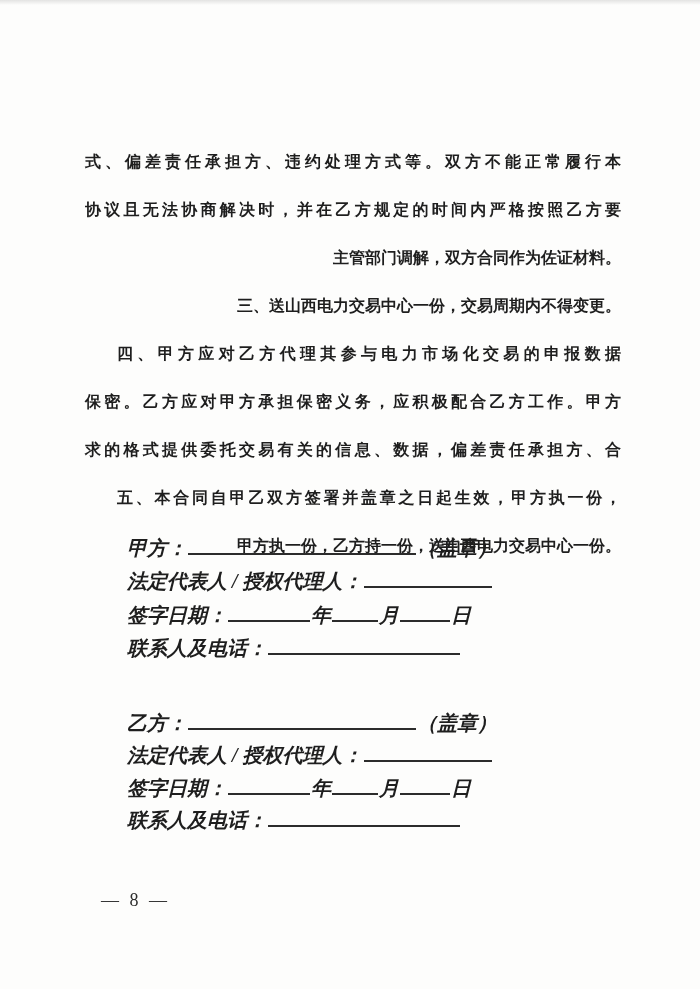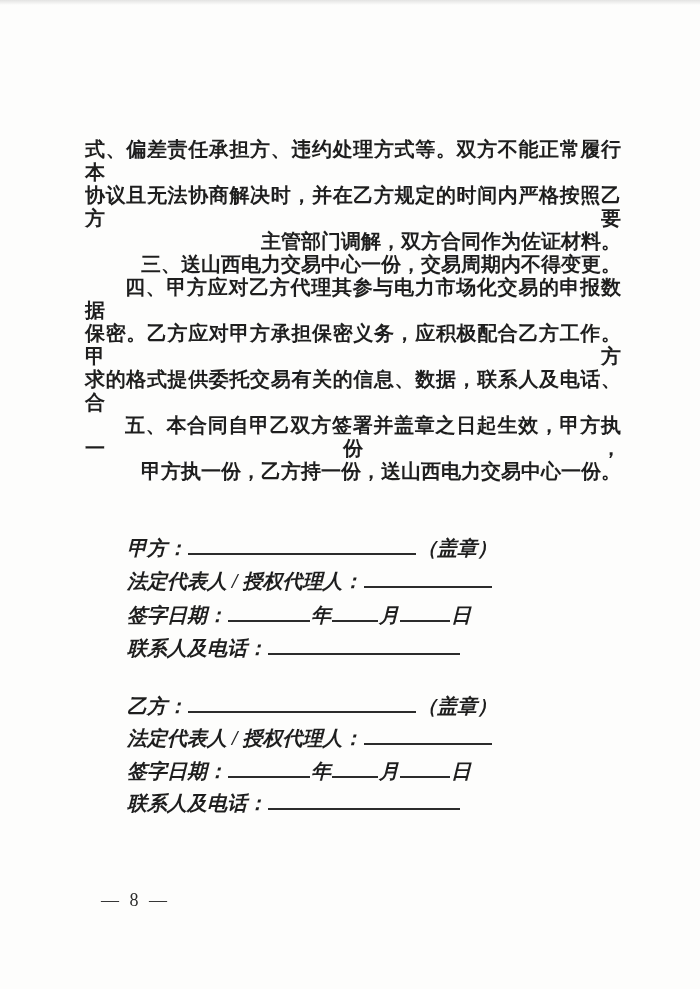--- a/index.html
+++ b/index.html
@@ -16,42 +16,42 @@
     position: absolute;
     top: 0; left: 0; right: 0;
     height: 5px;
     background: linear-gradient(#e3e3e2, #fdfdfc);
   }
   .contract-body {
     position: absolute;
     left: 85px;
     top: 138px;
     width: 536px;
-    font-size: 20px;
-    line-height: 23px;
+    font-size: 16px;
+    line-height: 48px;
     font-weight: bold;
     letter-spacing: 0;
   }
   .line { text-align: right; white-space: nowrap; }
   .just {
     white-space: normal;
     text-align: justify;
     text-align-last: justify;
     text-justify: inter-character;
   }
   .indent { text-indent: 2em; }
 
   .sig-block {
     position: absolute;
     left: 127px;
     font-size: 20px;
     font-weight: bold;
   }
   #party-a { top: 532px; line-height: 33.4px; }
-  #party-b { top: 690px; line-height: 32.4px; }
+  #party-b { top: 707px; line-height: 32.4px; }
   .sig-row { white-space: nowrap; font-style: italic; }
   .u {
     display: inline-block;
     border-bottom: 2px solid #2c2c2c;
     height: 0.85em;
     margin: 0 1px;
   }
   .u-name    { width: 228px; }
   .u-rep     { width: 128px; }
   .u-date    { width: 82px; }
@@ -74,21 +74,21 @@
 
 <div class="scan-edge"></div>
 
 <div class="contract-body">
   <div class="line just">式、偏差责任承担方、违约处理方式等。双方不能正常履行本</div>
   <div class="line just">协议且无法协商解决时，并在乙方规定的时间内严格按照乙方要</div>
   <div class="line">主管部门调解，双方合同作为佐证材料。</div>
   <div class="line indent">三、送山西电力交易中心一份，交易周期内不得变更。</div>
   <div class="line just indent">四、甲方应对乙方代理其参与电力市场化交易的申报数据</div>
   <div class="line just">保密。乙方应对甲方承担保密义务，应积极配合乙方工作。甲方</div>
-  <div class="line just">求的格式提供委托交易有关的信息、数据，联系人及电话、合</div>
+  <div class="line just">求的格式提供委托交易有关的信息、数据，偏差责任承担方、合</div>
   <div class="line just indent">五、本合同自甲乙双方签署并盖章之日起生效，甲方执一份，</div>
   <div class="line">甲方执一份，乙方持一份，送山西电力交易中心一份。</div>
 </div>
 
 <div class="sig-block" id="party-a">
   <div class="sig-row">
     <span>甲方：</span><span class="u u-name"></span><span>（盖章）</span>
   </div>
   <div class="sig-row">
     <span>法定代表人 / 授权代理人：</span><span class="u u-rep"></span>

